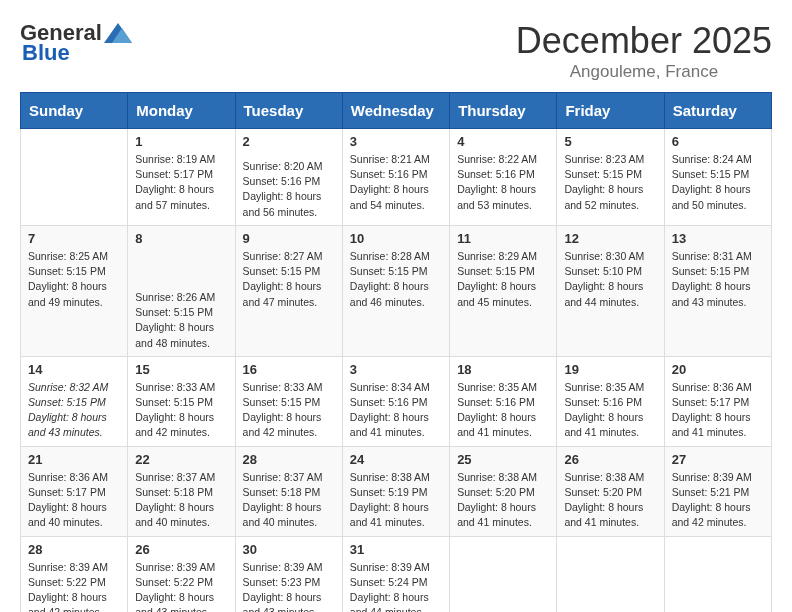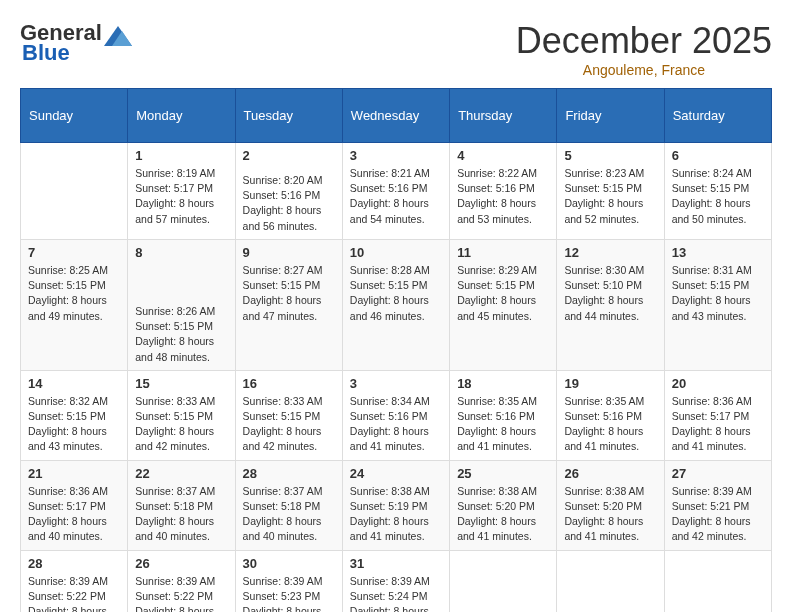--- a/index.html
+++ b/index.html
@@ -16,21 +16,21 @@
       align-items: flex-start;
       margin-bottom: 10px;
     }
     .logo {
       display: flex;
       flex-direction: column;
       align-items: flex-start;
     }
     .logo-text {
       display: flex;
-      align-items: flex-end;
+      align-items: center;
     }
     .logo-general {
       font-size: 22px;
       font-weight: bold;
       color: #333;
     }
     .logo-blue {
       font-size: 22px;
       font-weight: bold;
       color: #1a5fb4;
@@ -42,35 +42,35 @@
     }
     .title-section {
       text-align: center;
     }
     .month-title {
       font-size: 36px;
       font-weight: normal;
       color: #333;
     }
     .subtitle {
-      font-size: 14px;
-      color: #a16207;
+      font-size: 17px;
+      color: #737373;
     }
     .calendar {
       width: 100%;
       border-collapse: collapse;
       border: 1px solid #ccc;
     }
     .calendar th {
       background-color: #2a6db5;
       color: white;
       text-align: left;
-      padding: 19px 8px;
-      font-size: 13px;
-      font-weight: normal;
+      padding: 9px 8px;
+      font-size: 15px;
+      font-weight: bold;
       border: 1px solid #1a5099;
     }
     .calendar td {
       vertical-align: top;
       padding: 5px 7px;
       border: 1px solid #ddd;
       width: calc(100% / 7);
       min-height: 80px;
       font-size: 11px;
       color: #333;
@@ -224,21 +224,21 @@
           <div class="day-number">13</div>
           <div class="day-info" style="white-space: pre-line;">Sunrise: 8:31 AM
 Sunset: 5:15 PM
 Daylight: 8 hours
 and 43 minutes.</div>
         </td>
       </tr>
       <tr>
         <td>
           <div class="day-number">14</div>
-          <div class="day-info" style="white-space: pre-line;">Sunrise: 8:32 AM
+          <div class="day-info" style="white-space: pre-line; font-style: italic;">Sunrise: 8:32 AM
 Sunset: 5:15 PM
 Daylight: 8 hours
 and 43 minutes.</div>
         </td>
         <td>
           <div class="day-number">15</div>
           <div class="day-info" style="white-space: pre-line;">Sunrise: 8:33 AM
 Sunset: 5:15 PM
 Daylight: 8 hours
 and 42 minutes.</div>

